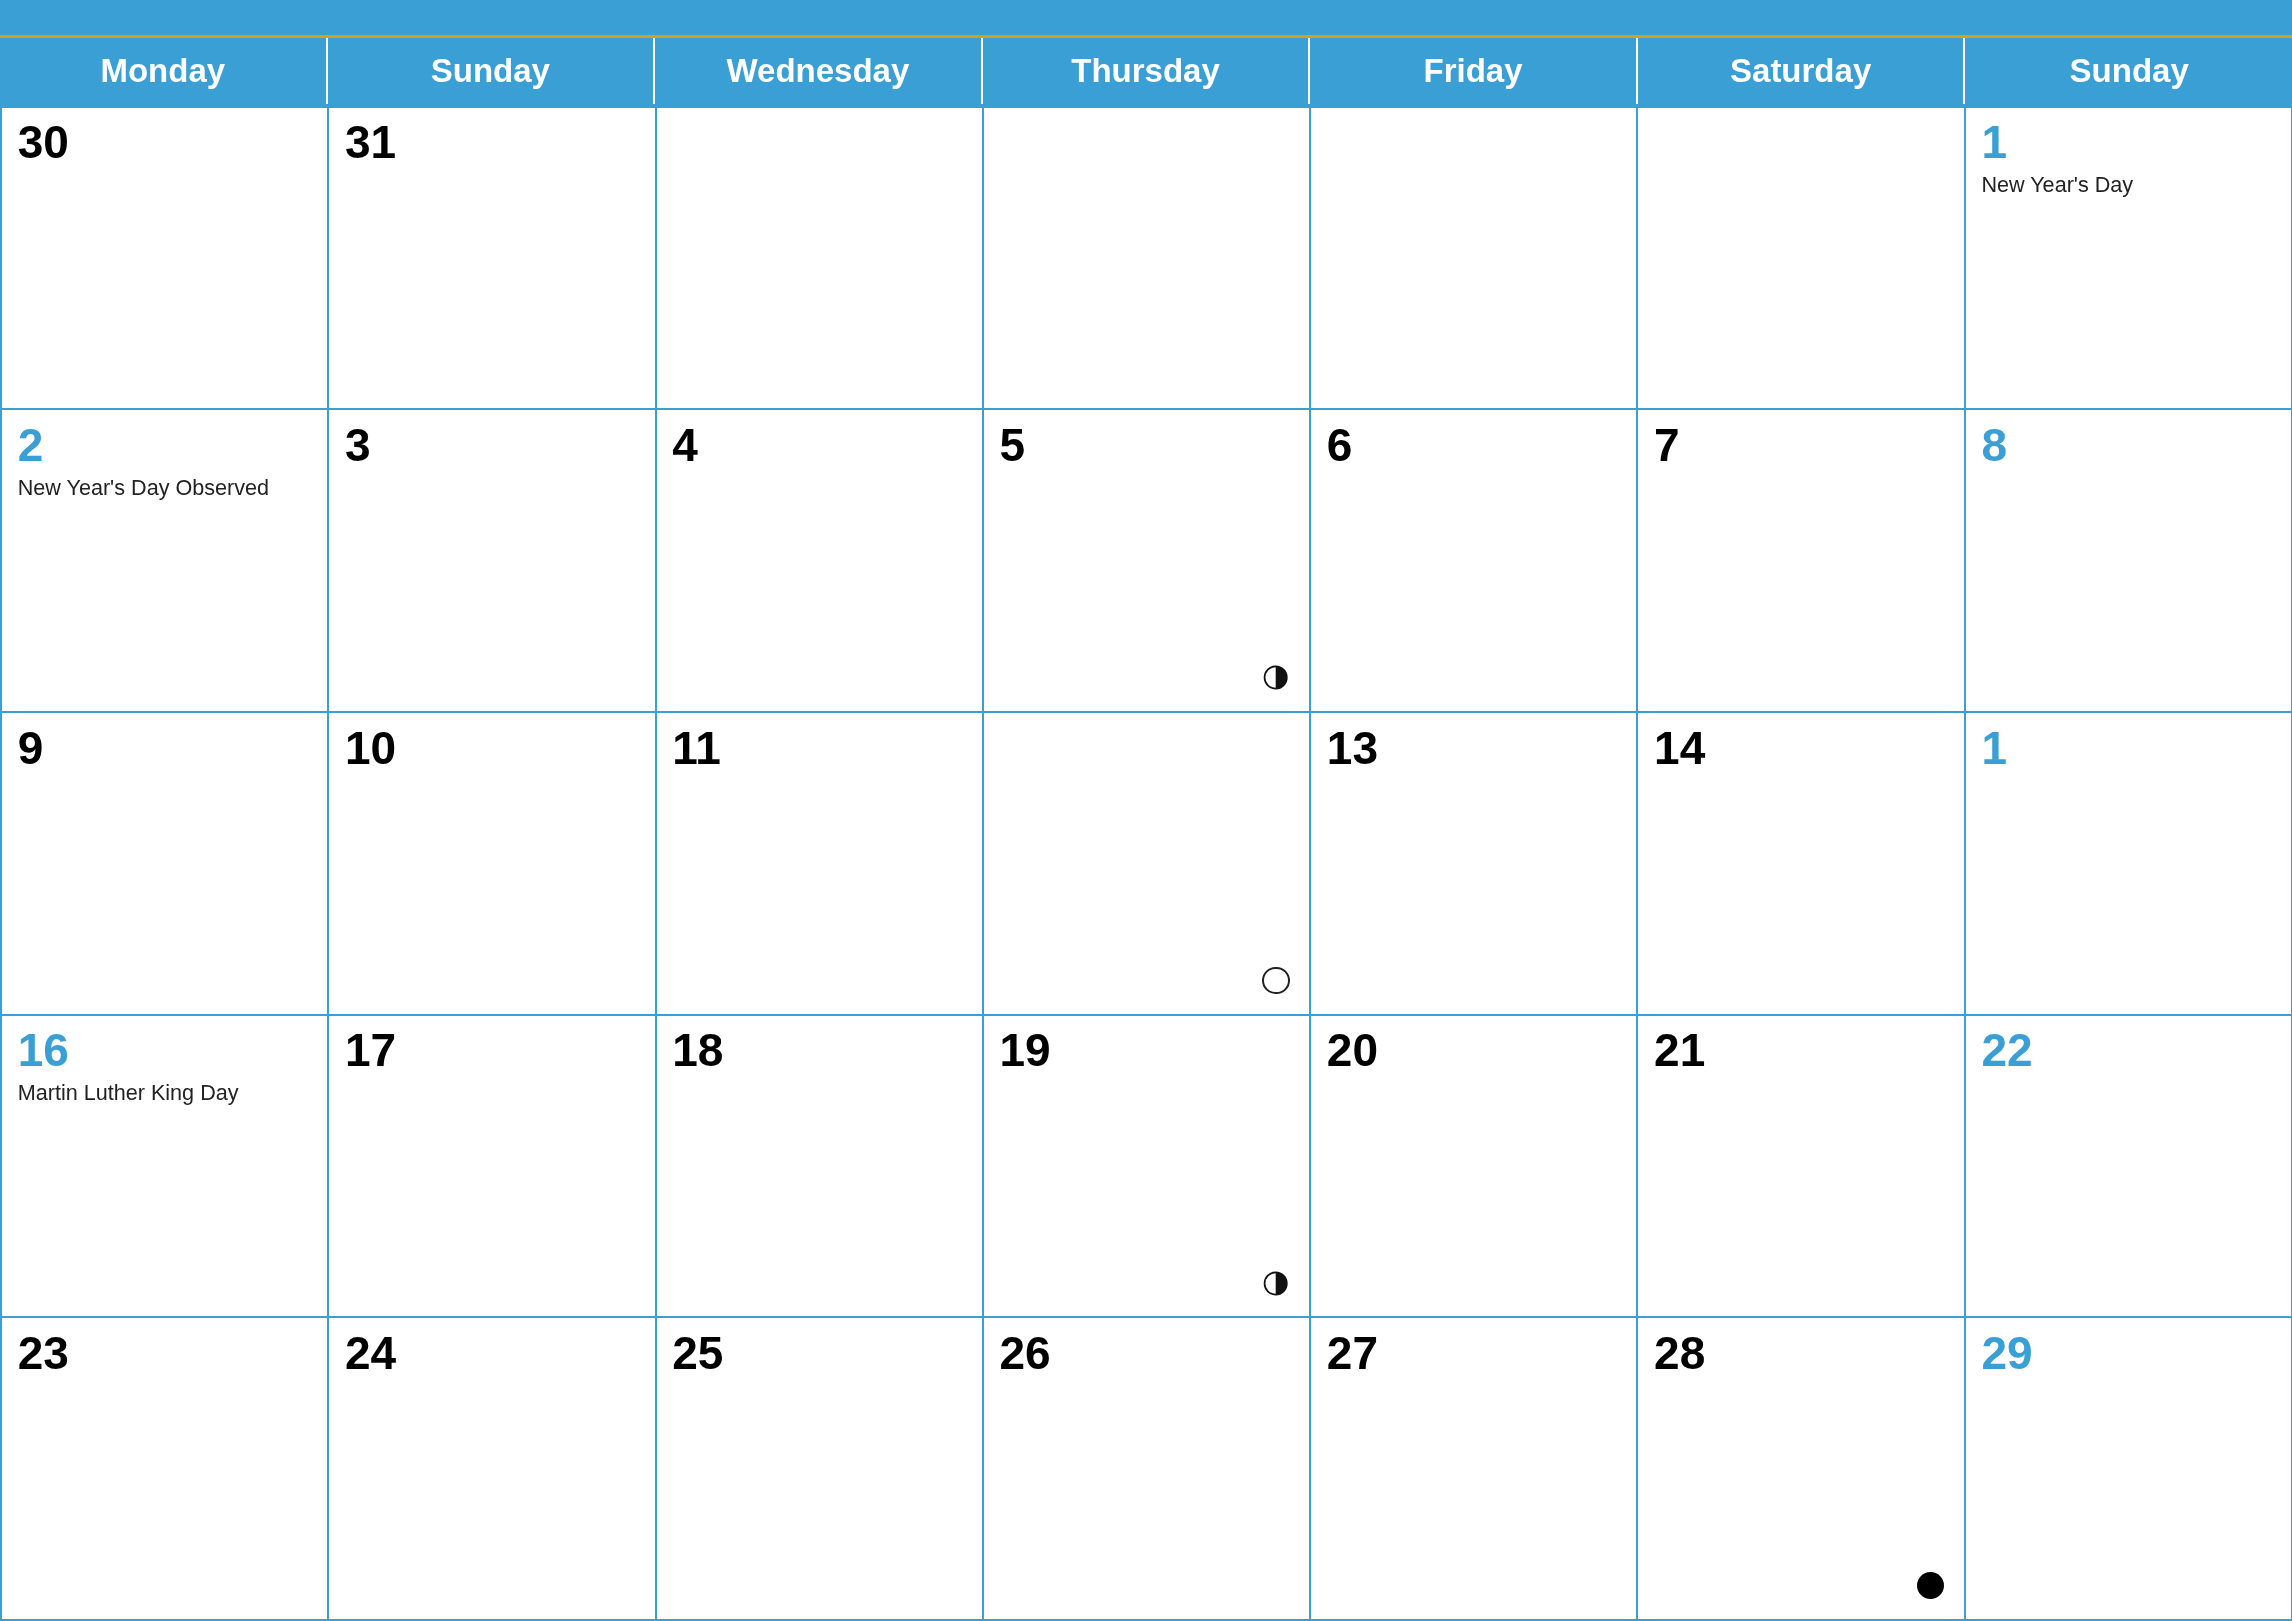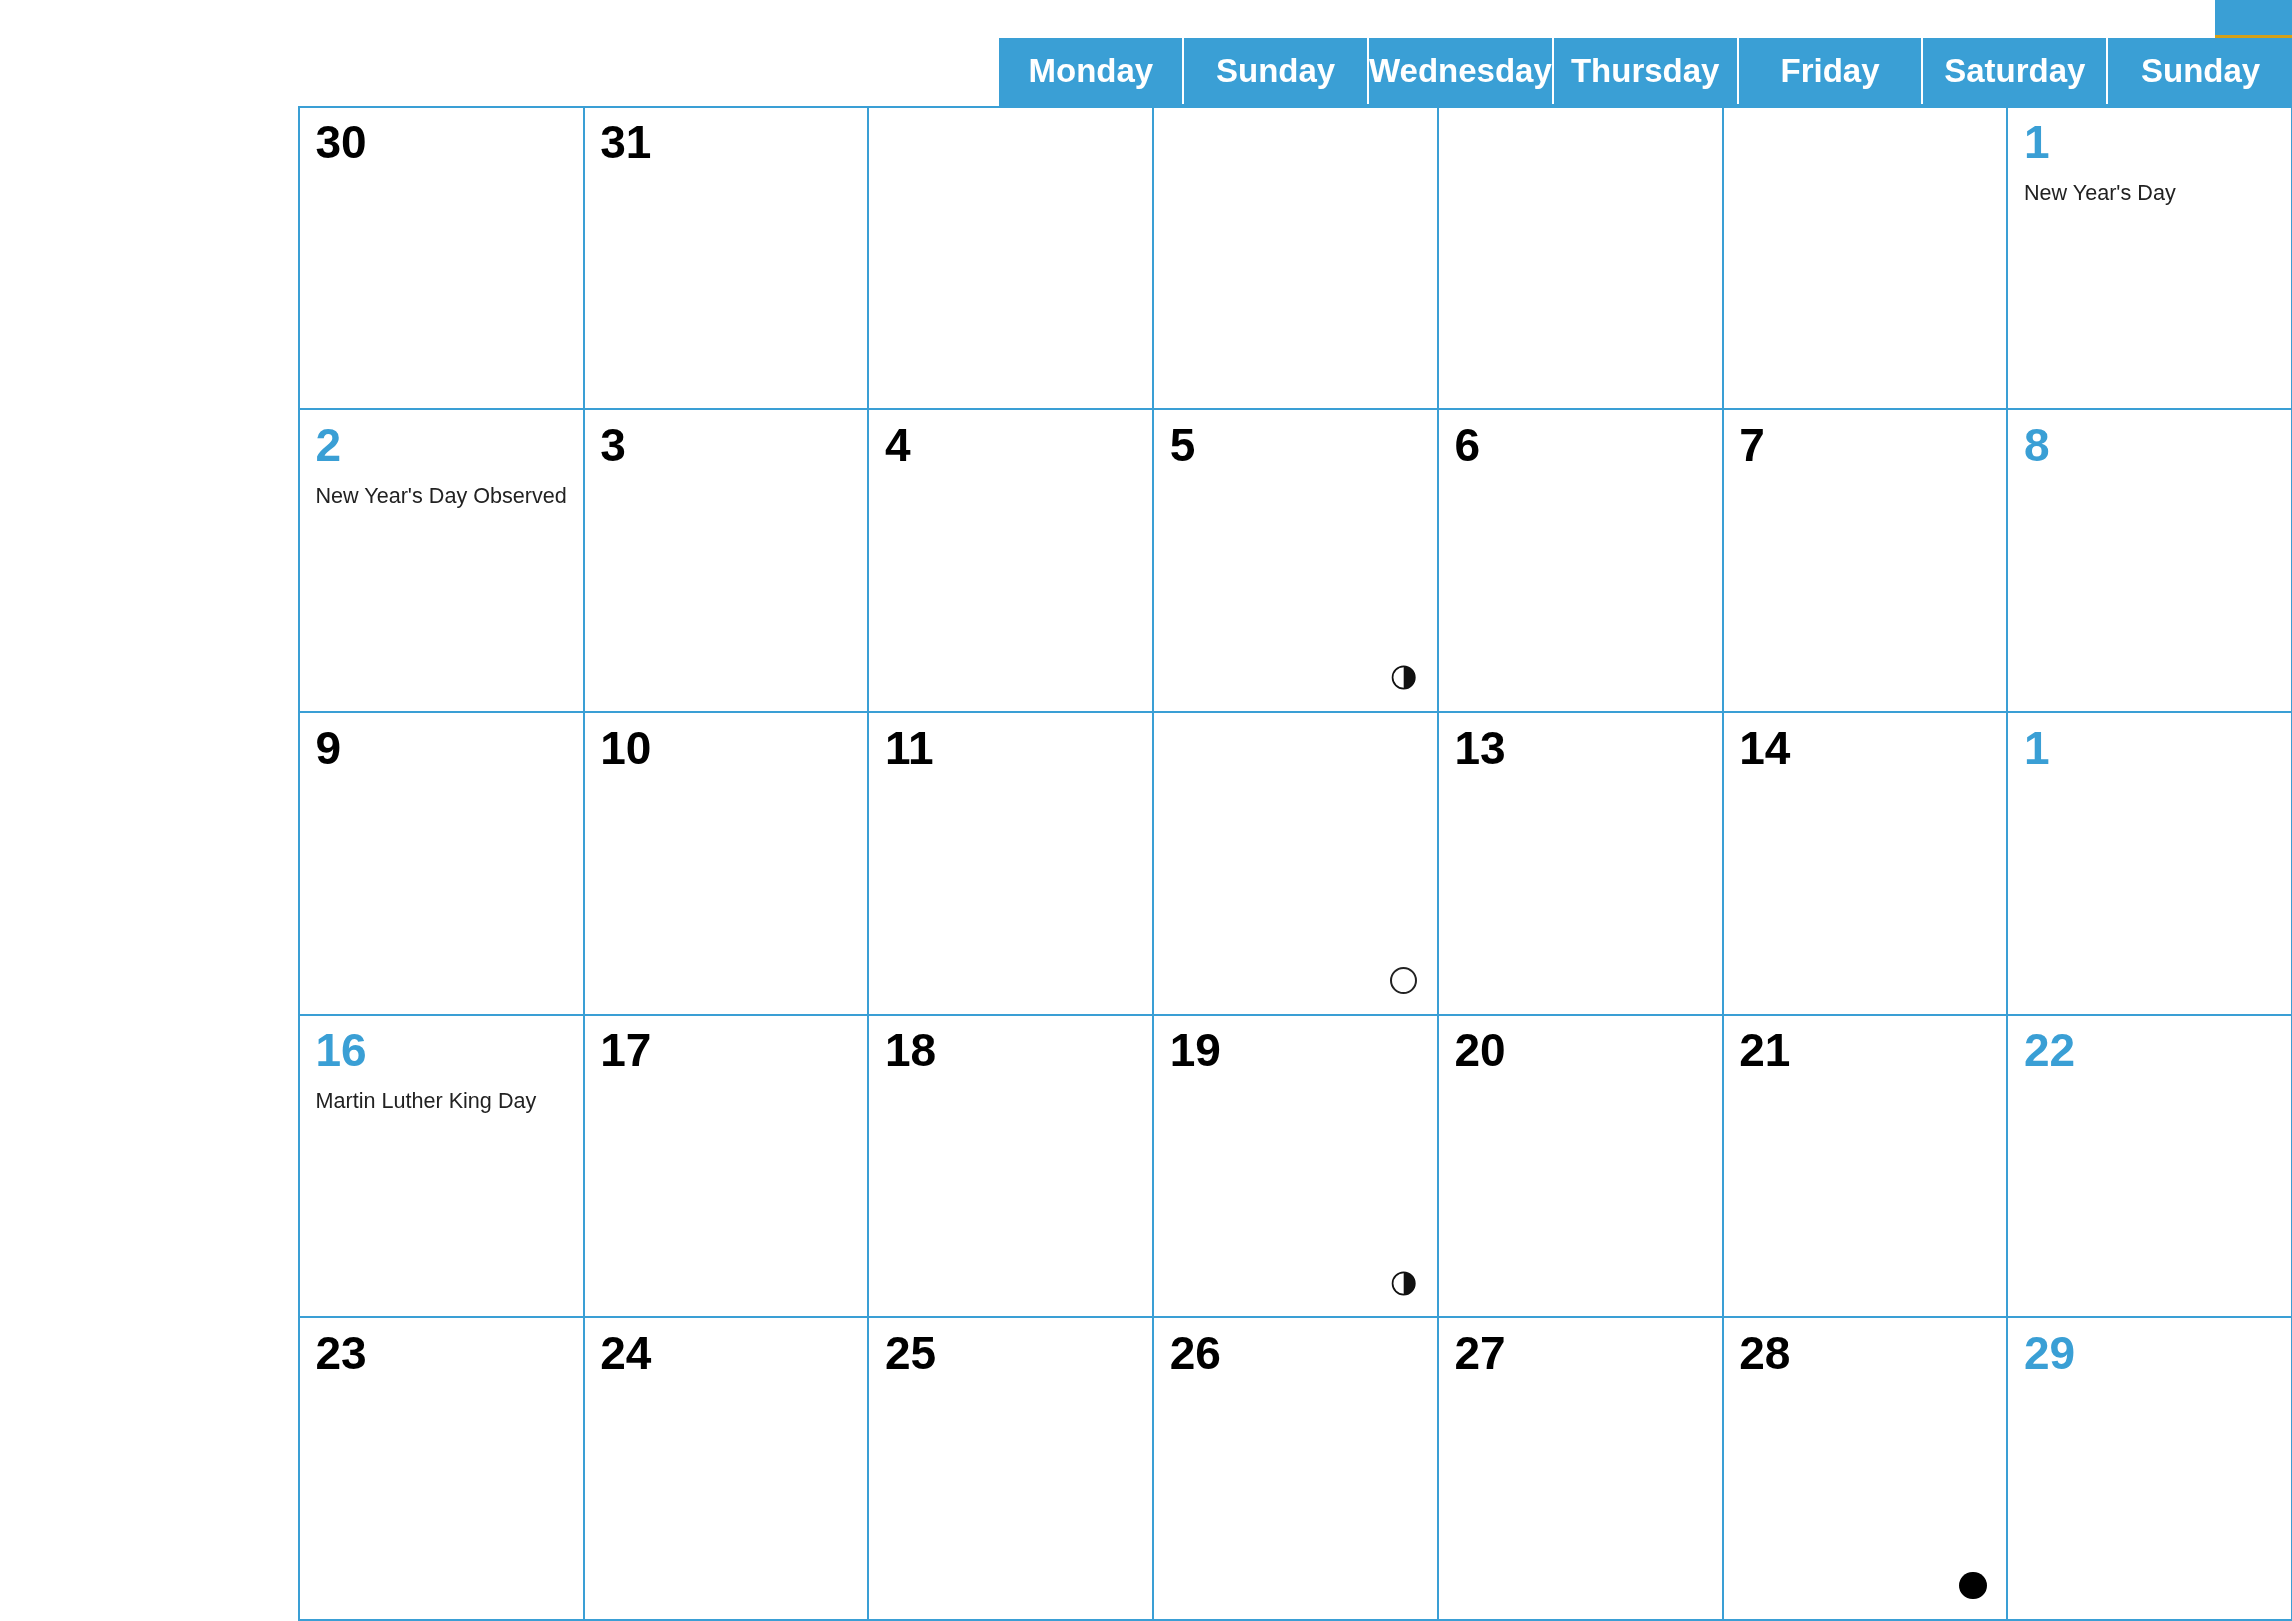--- a/index.html
+++ b/index.html
@@ -8,21 +8,20 @@
       background: #fff;
       width: 2293px;
       height: 1621px;
       overflow: hidden;
     }
     .calendar-wrapper {
       width: 2293px;
       height: 1621px;
       display: flex;
       flex-direction: column;
-      align-items: flex-end;
     }
     .header {
       background: #3a9fd5;
       display: flex;
       align-items: center;
       justify-content: center;
       position: relative;
       padding: 17.6px 39px;
       border-bottom: 3.9px solid #d4a017;
     }
@@ -86,21 +85,21 @@
       font-weight: bold;
       color: #000;
       line-height: 1;
     }
     .cell-number.blue {
       color: #3a9fd5;
     }
     .cell-event {
       font-size: 21.6px;
       color: #222;
-      margin-top: 14px;
+      margin-top: 6px;
       line-height: 1.3;
     }
     .moon-full {
       width: 27.4px;
       height: 27.4px;
       background: #000;
       border-radius: 50%;
       position: absolute;
       bottom: 19.6px;
       right: 19.6px;

